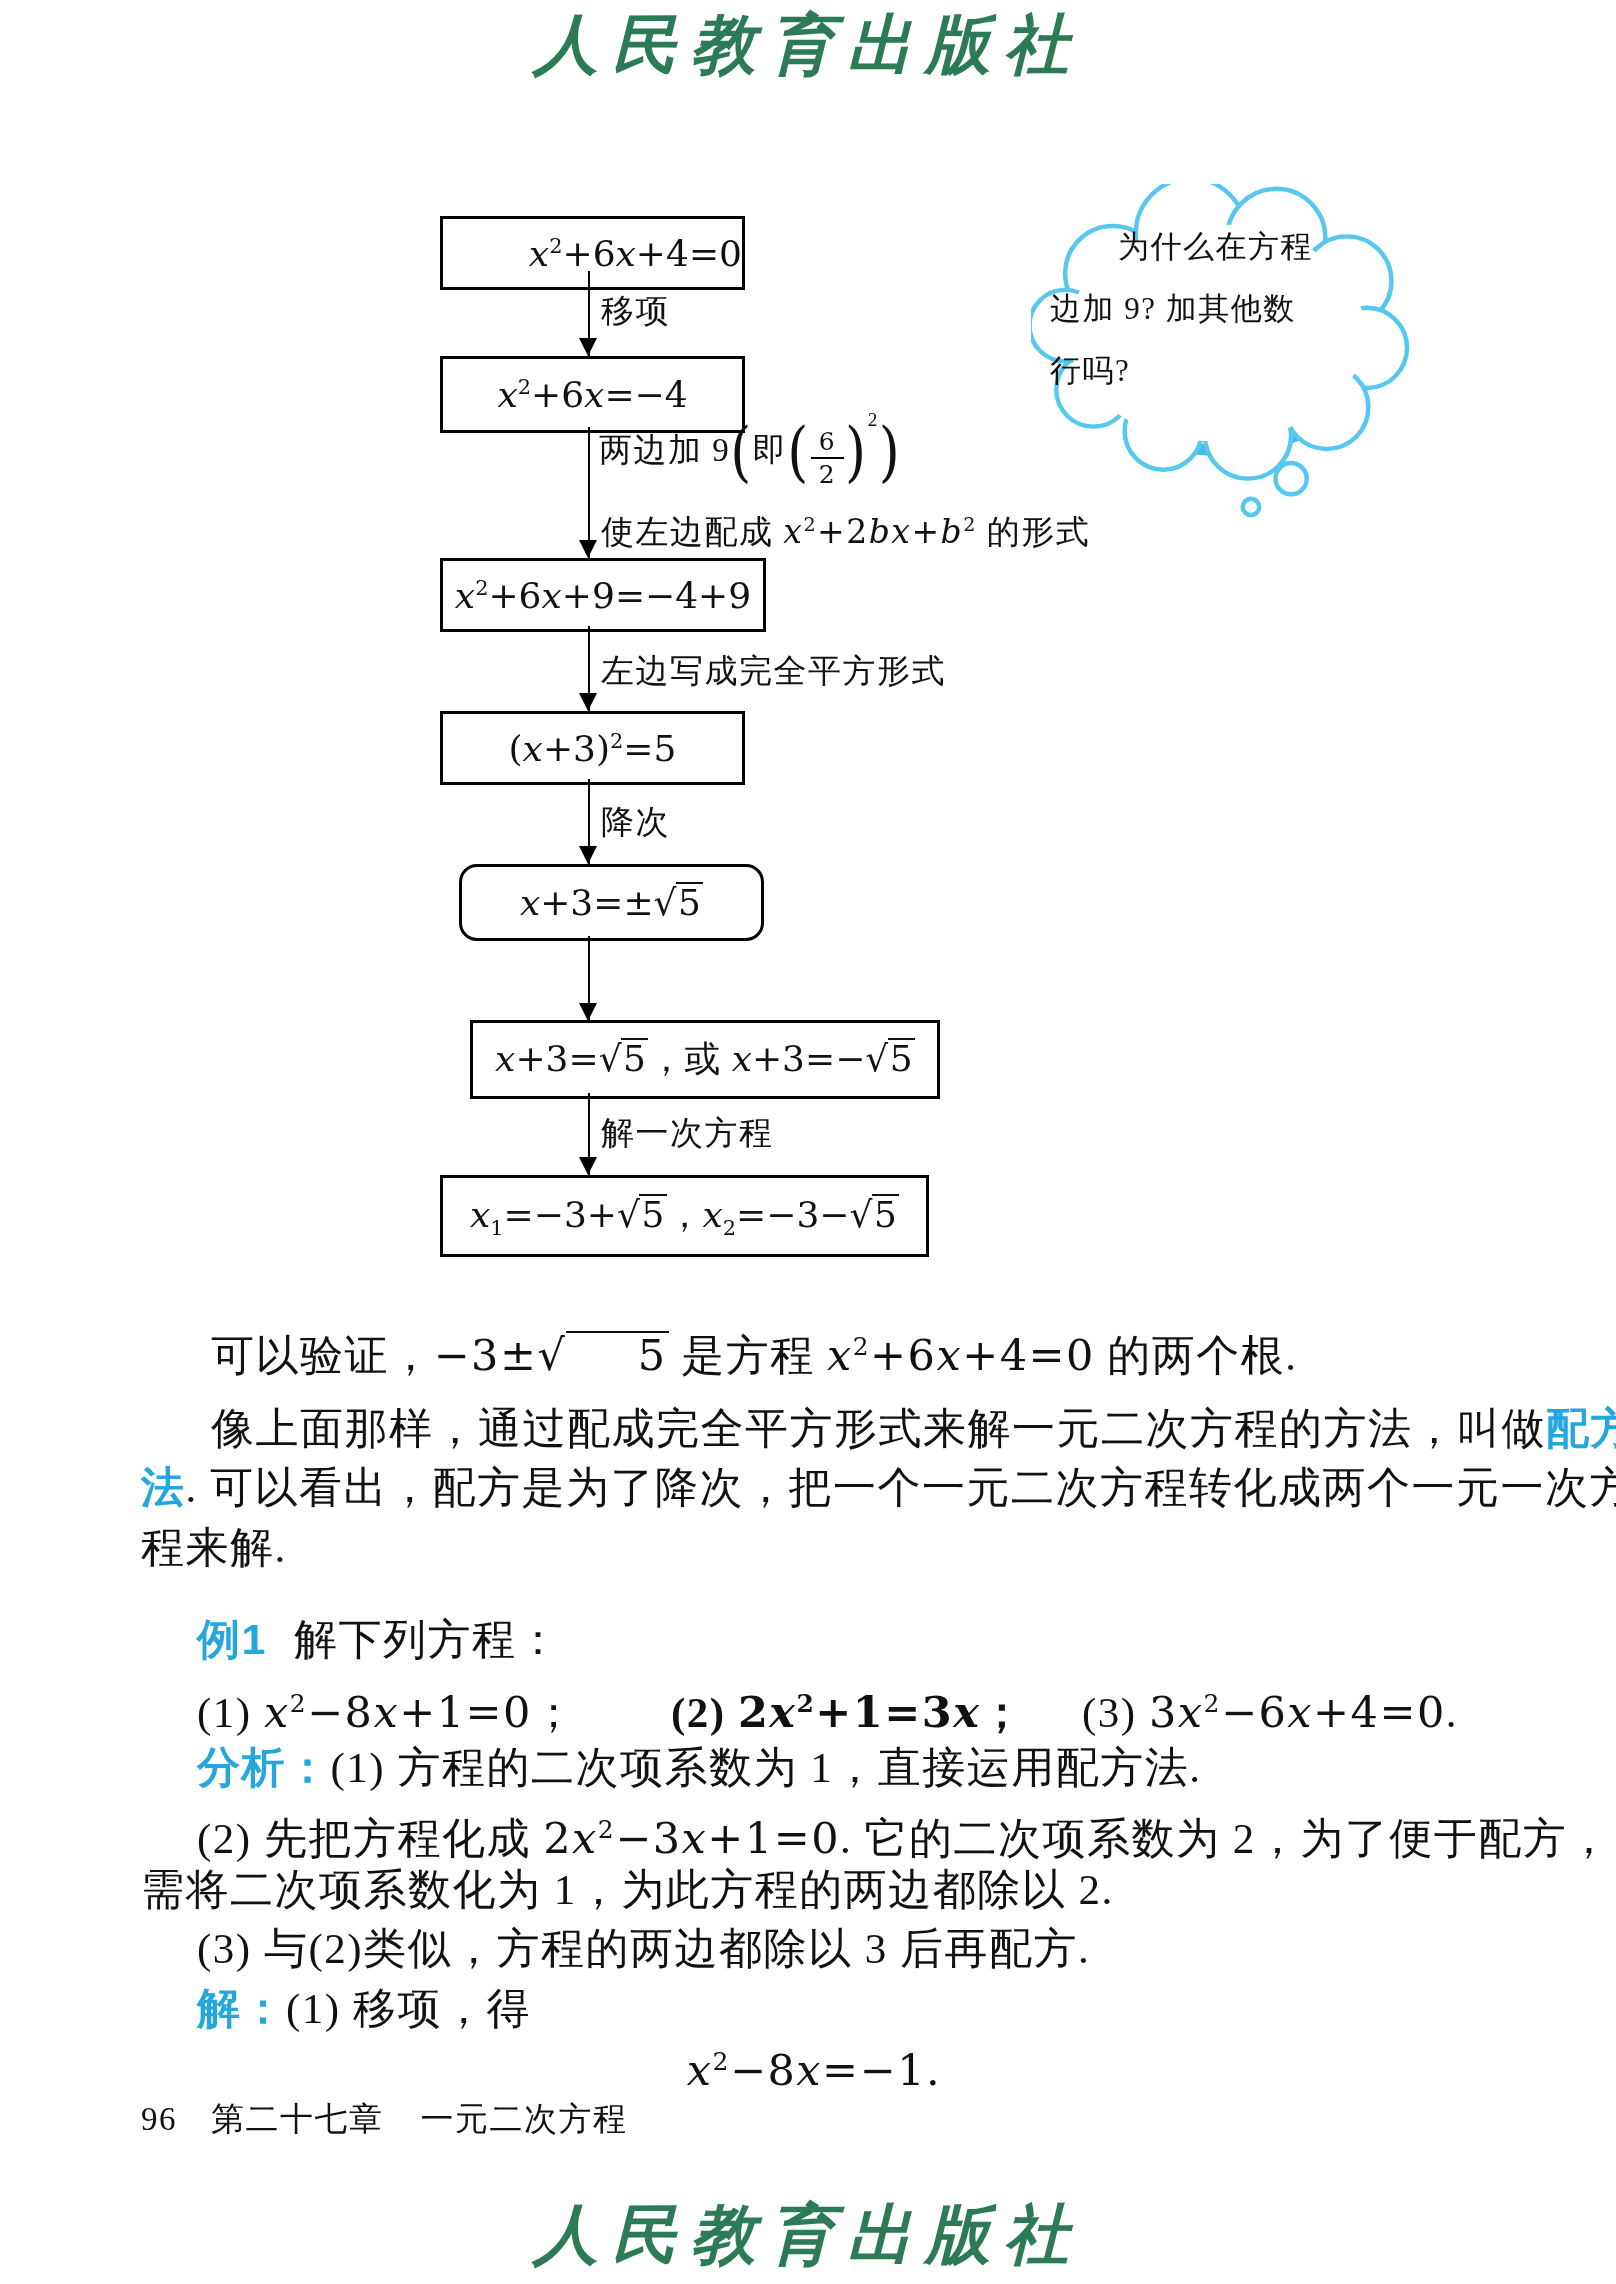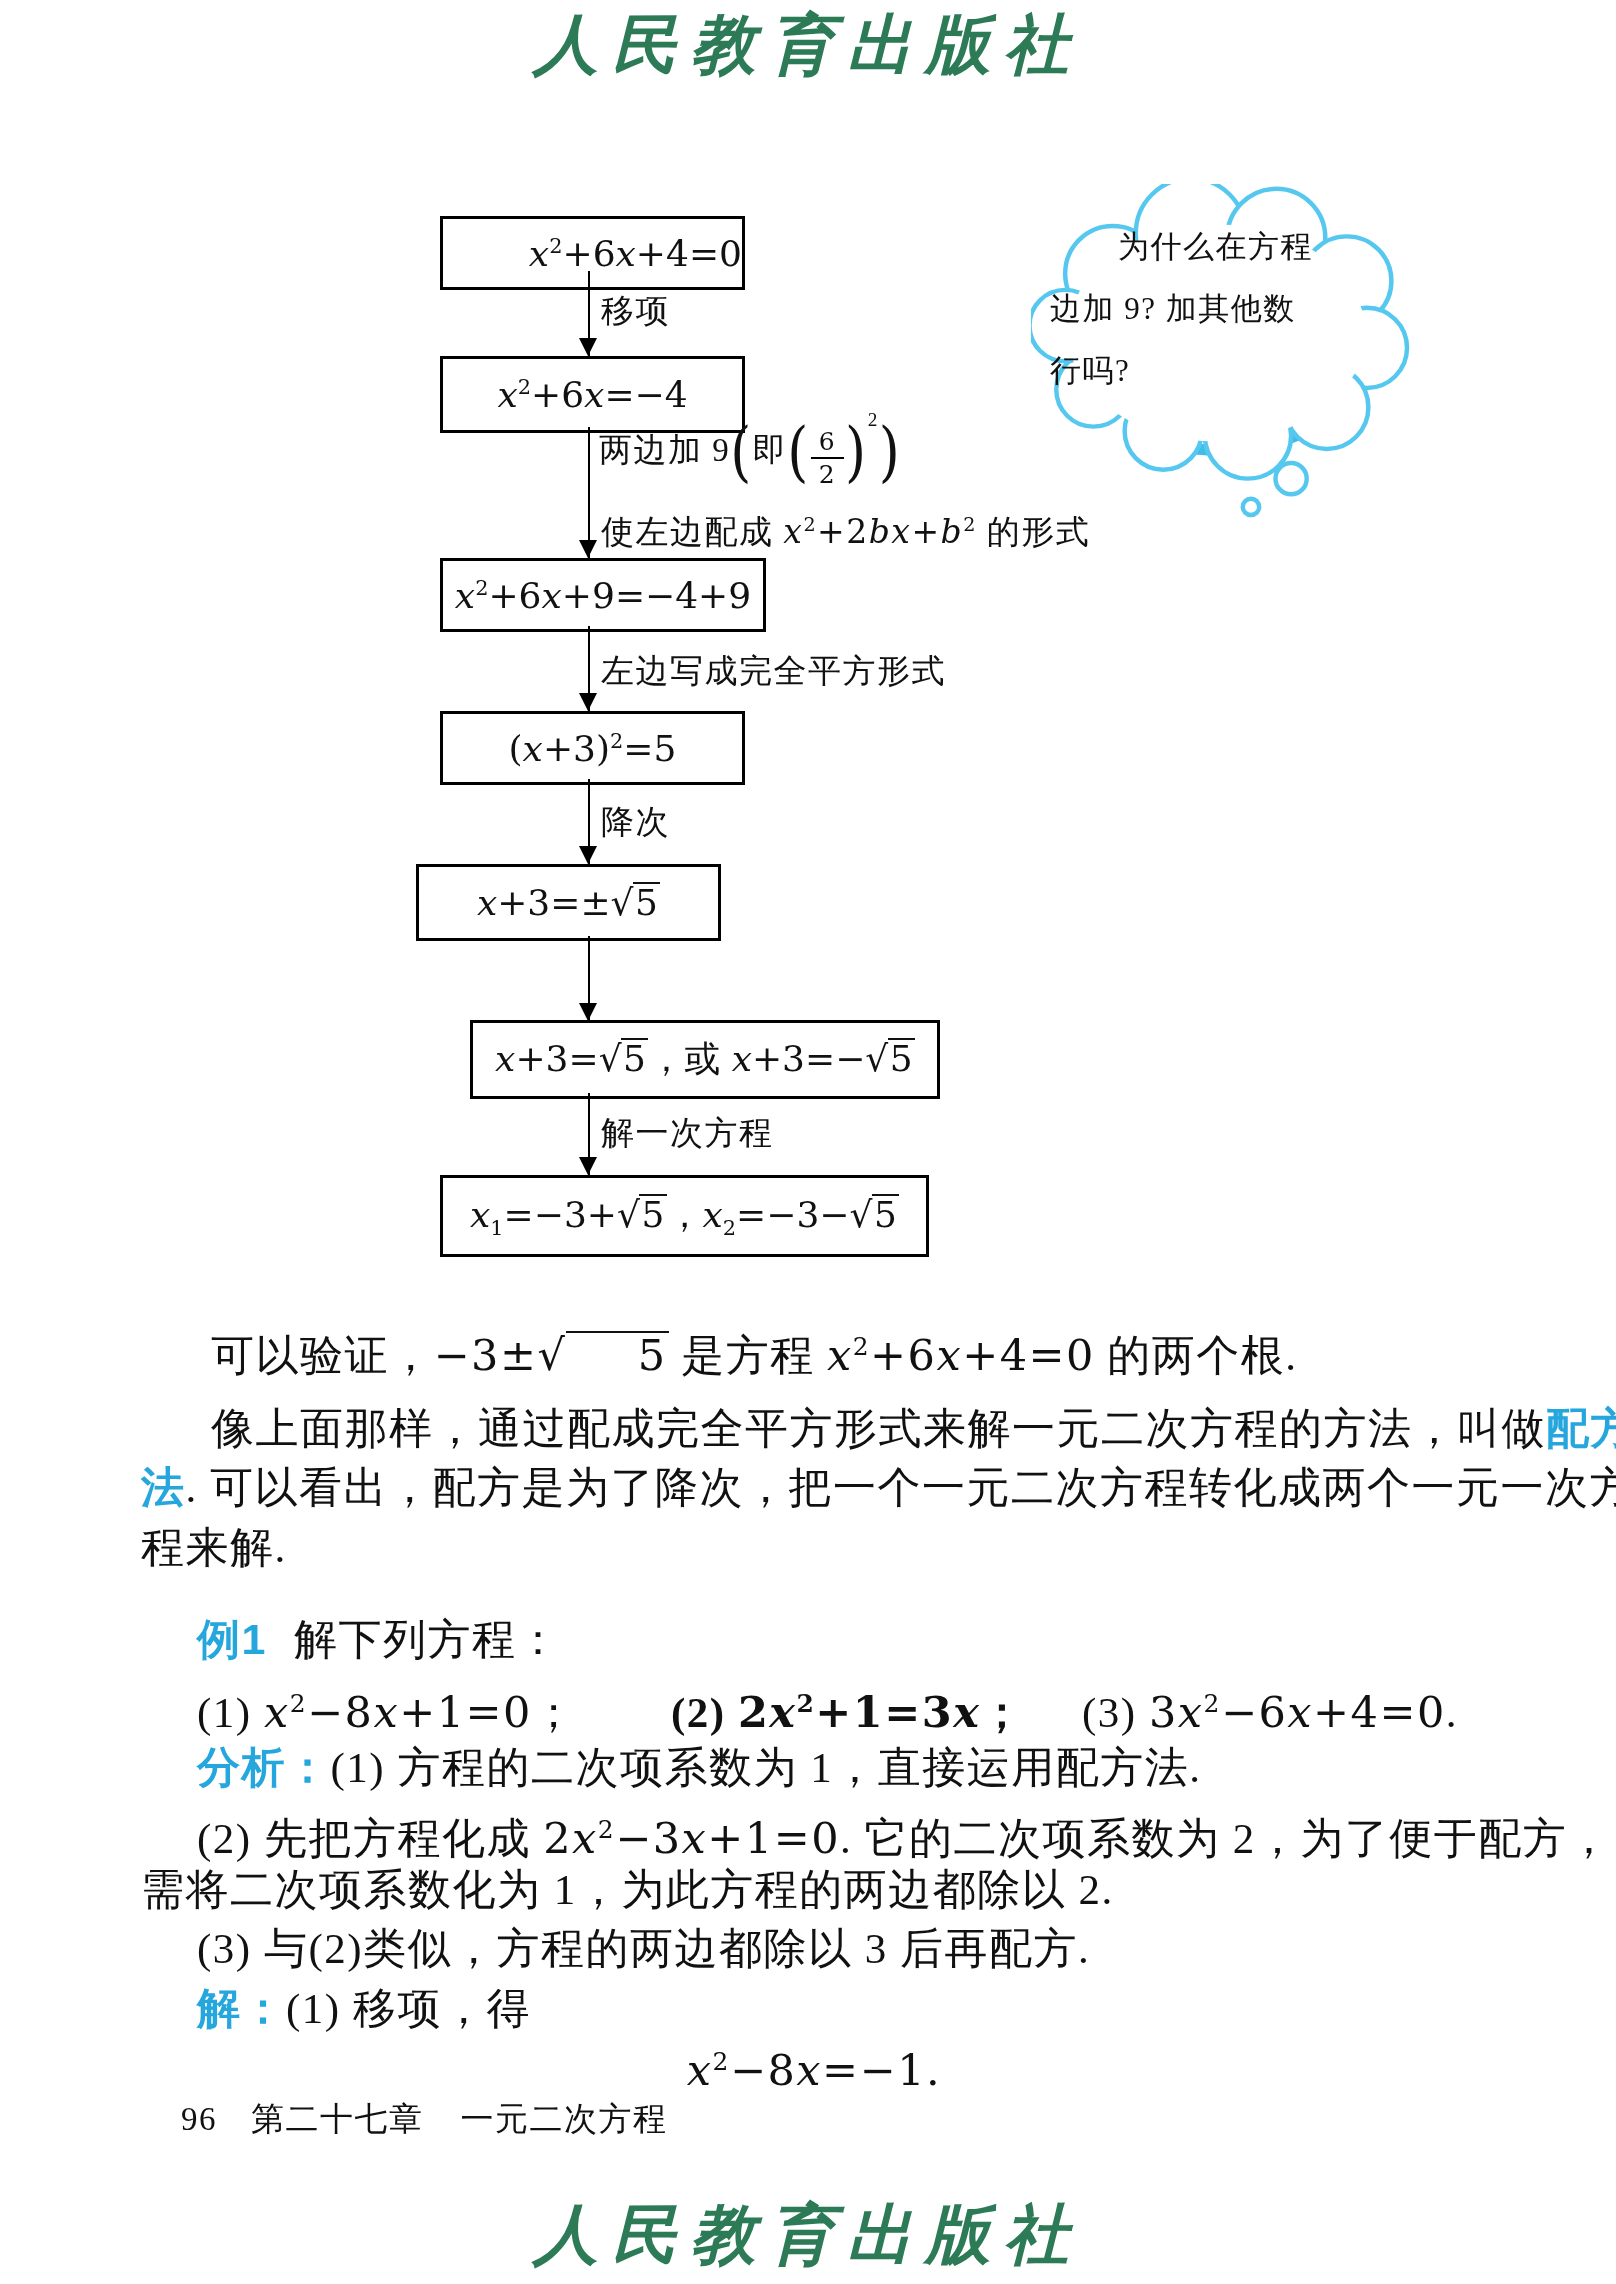--- a/index.html
+++ b/index.html
@@ -71,21 +71,21 @@
     font-family:"Liberation Sans","DejaVu Sans",sans-serif;
   }
   .exlabel{margin-right:27px;}
   .eq-item{position:absolute;top:0;}
   .center-eq{text-align:center;white-space:normal;}
 
   
   .footer{
     position:absolute;left:141px;top:2097px;font-size:33px;letter-spacing:1.5px;
   }
-  .footer .num{margin-right:34px;margin-left:40px;}
+  .footer .num{margin-right:34px;}
   .footer .chap{margin-right:37px;}
 </style>
 </head>
 <body>
 
 <div class="logo logo-top">人民教育出版社</div>
 
 <div class="fbox" style="left:440px;top:216px;width:299px;height:68px;justify-content:flex-end;">
   <span class="math"><i>x</i><sup>2</sup>+6<i>x</i>+4=0</span>
 </div>
@@ -126,21 +126,21 @@
 <div class="steplbl" style="left:601px;top:649px;">左边写成完全平方形式</div>
 
 <div class="fbox" style="left:440px;top:711px;width:299px;height:68px;">
   <span class="math">(<i>x</i>+3)<sup>2</sup>=5</span>
 </div>
 
 <div class="vline" style="top:779px;height:85px;"></div>
 <div class="ahead" style="top:846px;"></div>
 <div class="steplbl" style="left:601px;top:800px;">降次</div>
 
-<div class="fbox" style="left:416px;top:864px;width:299px;height:71px;">
+<div class="fbox" style="left:459px;top:864px;width:299px;height:71px;border-radius:18px;">
   <span class="math"><i>x</i>+3=±√<span class="rad">5</span></span>
 </div>
 
 <div class="vline" style="top:936px;height:85px;"></div>
 <div class="ahead" style="top:1003px;"></div>
 
 <div class="fbox" style="left:440px;top:1020px;width:464px;height:73px;margin-left:30px;">
   <span class="math"><i>x</i>+3=√<span class="rad">5</span>，或 <i>x</i>+3=−√<span class="rad">5</span></span>
 </div>
 

